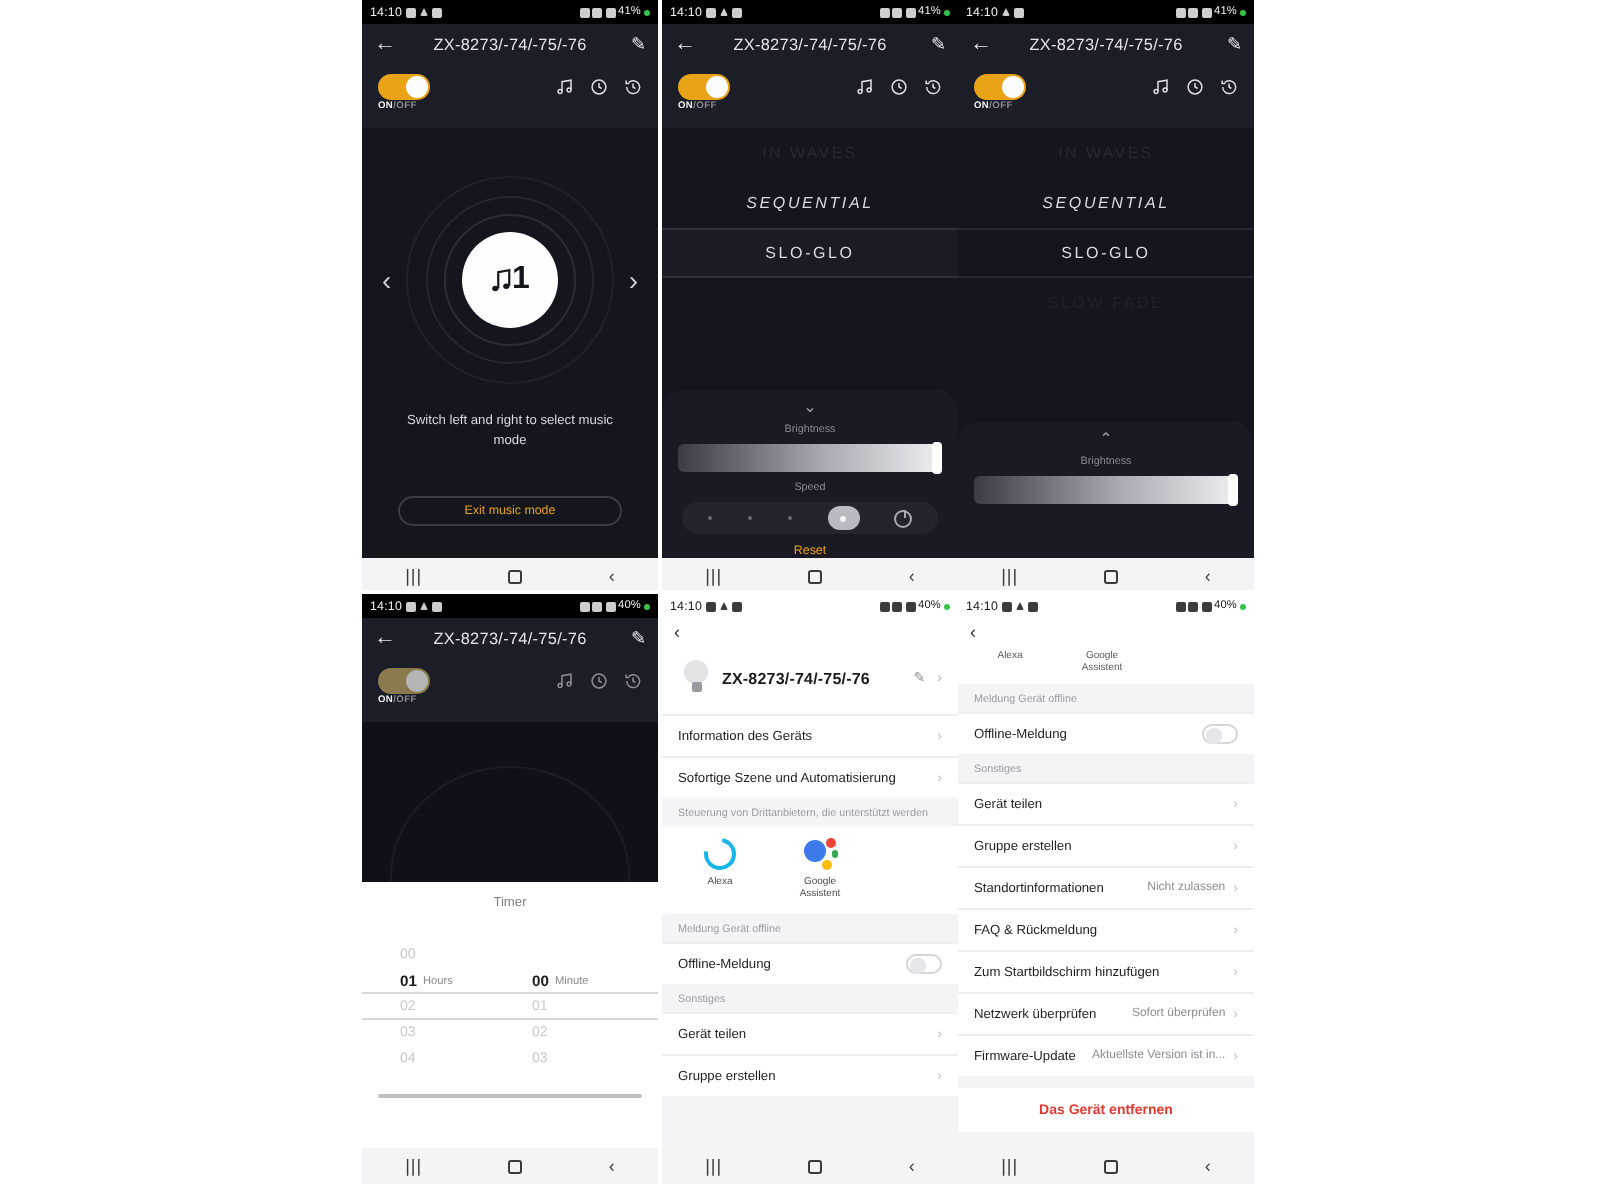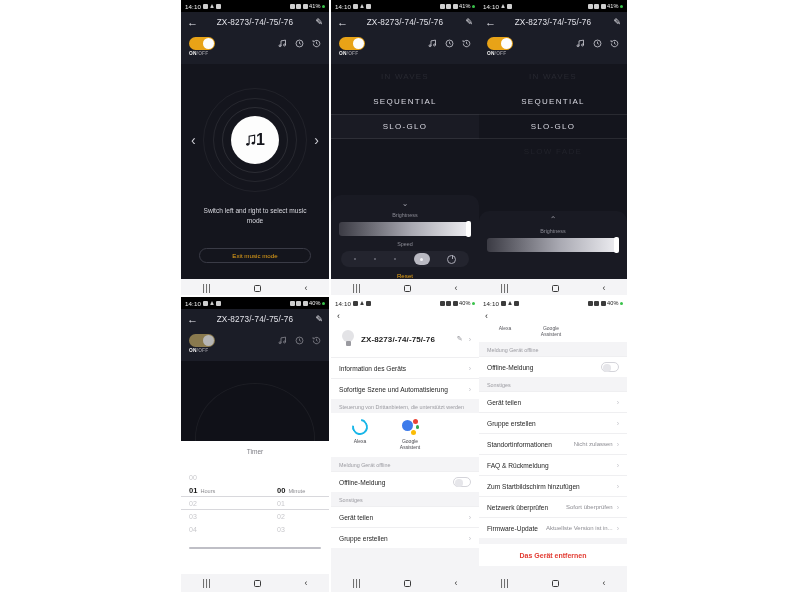--- a/index.html
+++ b/index.html
@@ -134,21 +134,21 @@
   
   .scene-body { background:#14151d; height:215px; position:relative; }
   .scene-item {
     height:25px; display:flex; align-items:center; justify-content:center;
     font-size:8px; letter-spacing:1.3px; color:#d9d9e2;
     border-top:1px solid rgba(255,255,255,.09);
     border-bottom:1px solid rgba(255,255,255,.09);
   }
   .scene-item.faded   { color:rgba(205,205,215,.10); border:none; letter-spacing:1.2px;}
   .scene-item.faded2  { color:rgba(205,205,215,.07); border:none; }
-  .scene-item.plain   { border:none; }
+  .scene-item.plain   { border:none;font-style:italic; }
   .scene-item.sel { background:#1a1b24; }
 
   .ctrl-panel {
     position:absolute; left:0; right:0; bottom:0;
     background:#191a23; border-top-left-radius:10px; border-top-right-radius:10px;
     padding-top:5px;
   }
   .chev { text-align:center; color:#9a9aa4; font-size:8px; line-height:7px; }
   .ctrl-label { text-align:center; color:#8a8a94; font-size:5.4px; margin-top:5px; }
   .slider {
@@ -197,21 +197,21 @@
   }
   .timer-sheet { background:#ffffff; height:177px; position:relative; }
   .timer-title { text-align:center; color:#7e7e84; font-size:6.6px; padding-top:7px; }
   .picker { position:relative; margin-top:16px; height:74px; }
   .picker .selband {
     position:absolute; left:0; right:0; top:25px; height:14px;
     border-top:1px solid #d8d8dc; border-bottom:1px solid #d8d8dc;
   }
   .picker .cols {
     position:absolute; left:0; right:0; top:0; bottom:0;
-    display:flex; justify-content:space-between; gap:6px;
+    display:flex; justify-content:center; gap:6px;
   }
   .pcol { width:60px; }
   .pcell {
     height:13px; display:flex; align-items:center; gap:3px;
     font-size:7px; color:#c8c8cc; padding-left:8px;
   }
   .pcell.sel { color:#1a1a1a; font-weight:bold; font-size:7.6px;}
   .pcell .unit { font-size:5.6px; color:#8b8b90; font-weight:normal; }
   .picker .scrollbar{
     position:absolute; left:8px; right:8px; bottom:-4px; height:2px;

